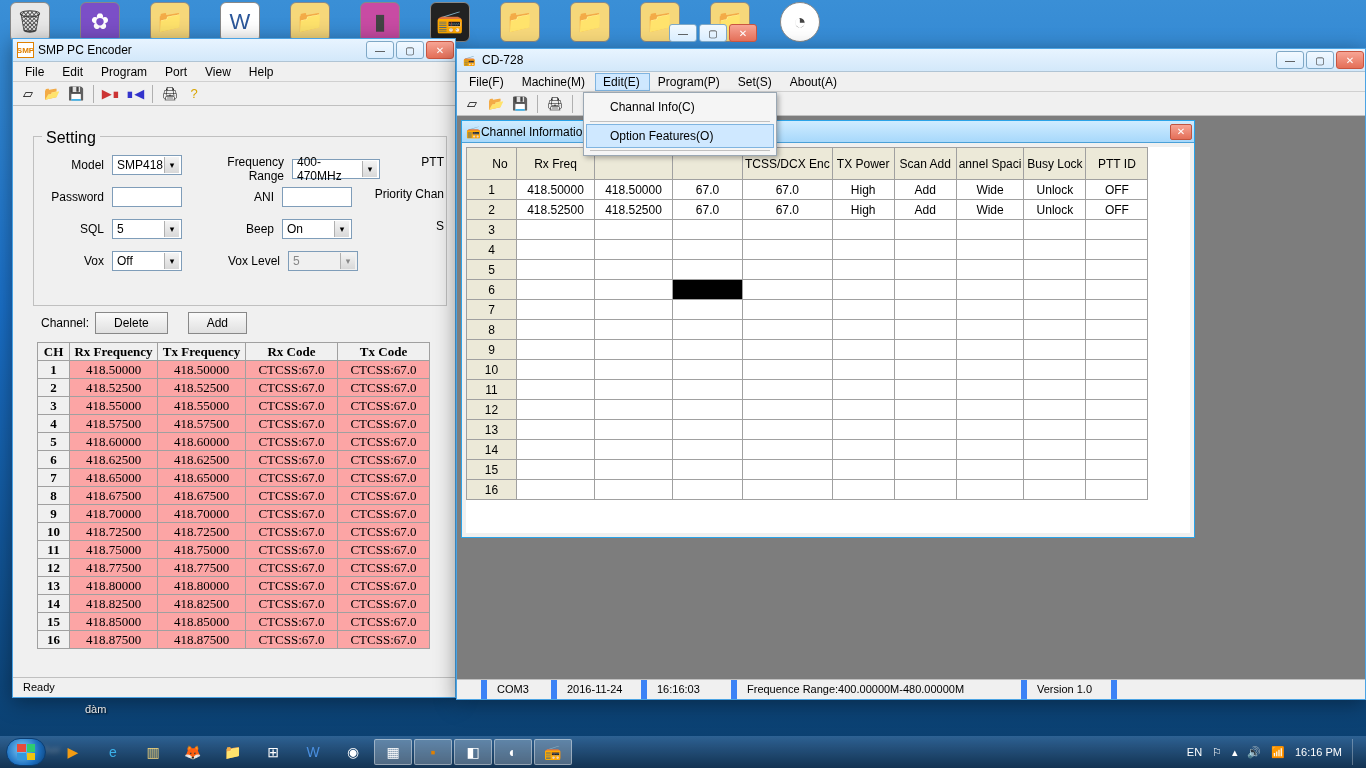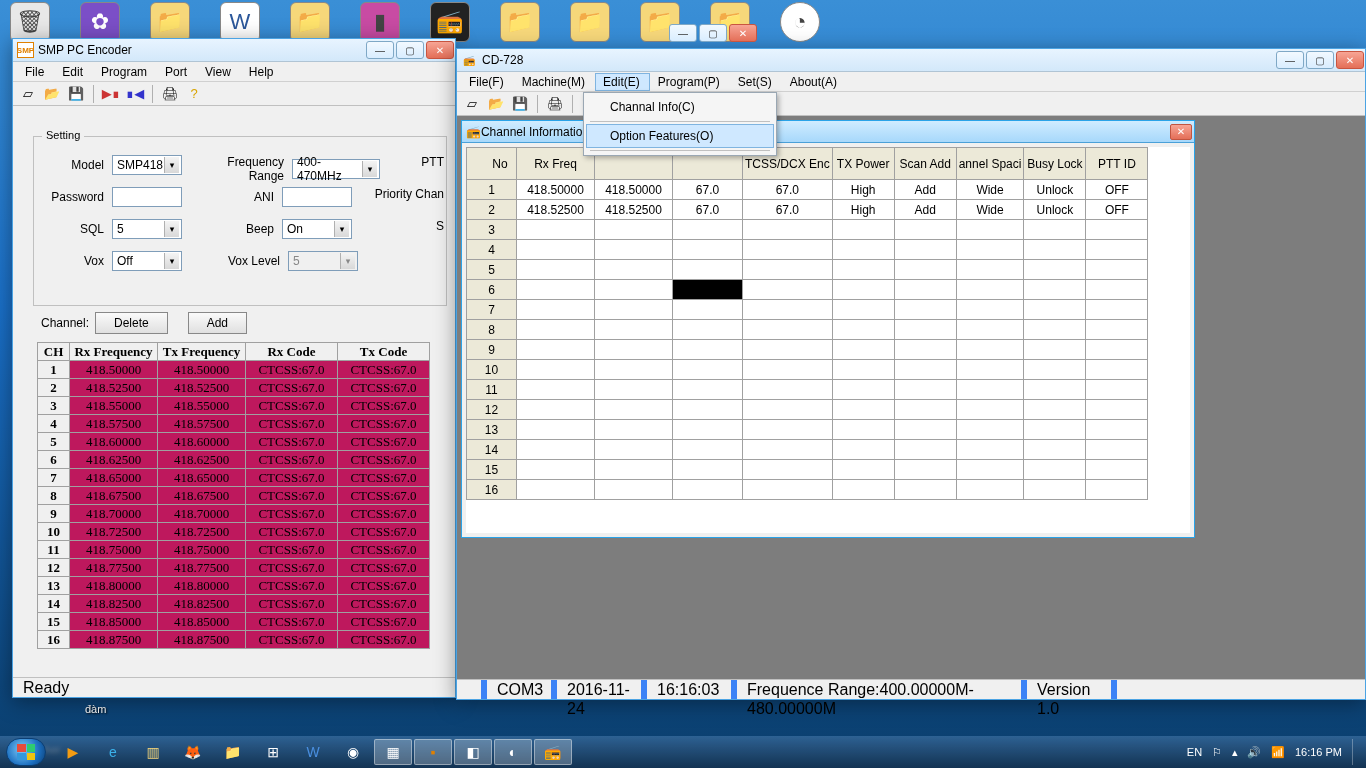--- a/index.html
+++ b/index.html
@@ -17,36 +17,36 @@
   .winbtns { display:flex; margin-right:0; }
   .winbtn { width:28px; height:18px; border:1px solid #7fa8c6; border-radius:3px; margin:0 1px; background:linear-gradient(180deg,#f2f9ff 0%,#d9edff 100%); display:flex; align-items:center; justify-content:center; font-size:10px; color:#333; cursor:default;}
   .winbtn.close { background:linear-gradient(180deg,#f7a595 0%,#e46f58 100%); border-color:#c95540; color:#fff;}
   .menubar { height:20px; background:#f0f0f0; border-bottom:1px solid #d0d0d0; display:flex; align-items:center; padding-left:4px; font-size:12px;}
   .menubar span { padding:2px 10px 2px 8px; cursor:default;}
   .menubar span.open { background:#cfe8ff; border:1px solid #7fb4e0; padding:1px 9px 1px 7px;}
   .toolbar { height:24px; background:#f0f0f0; border-bottom:1px solid #c0c0c0; display:flex; align-items:center; padding-left:6px; gap:6px;}
   .tbtn { width:18px; height:18px; display:flex; align-items:center; justify-content:center; font-size:13px; cursor:default;}
   .tsep { width:1px; height:18px; background:#b0b0b0; margin:0 2px;}
 
-  .statusbar { position:absolute; bottom:0; left:0; right:0; height:20px; background:#f0f0f0; border-top:1px solid #c0c0c0; display:flex; align-items:center; font-size:16px;}
+  .statusbar { position:absolute; bottom:0; left:0; right:0; height:20px; background:#f0f0f0; border-top:1px solid #c0c0c0; display:flex; align-items:center; font-size:11px;}
   .statusbar .cell { border-right:6px solid #3b82f6; padding:0 10px; line-height:19px; height:19px;}
 
   
   .smp-body { position:absolute; top:68px; bottom:20px; left:0; right:0; overflow:hidden; }
   .groupbox { position:absolute; border:1px solid #c0c0c0; }
-  .groupbox > .legend { position:absolute; top:-8px; left:8px; background:#f0f0f0; padding:0 4px; font-size:11px;}
+  .groupbox > .legend { position:absolute; top:-8px; left:8px; background:#f0f0f0; padding:0 4px; font-size:16px;}
   .form-row { position:absolute; display:flex; align-items:center; font-size:12px;}
   .form-row label { text-align:right; margin-right:8px; }
   .combo { height:20px; border:1px solid #7f9db9; background:#fff; display:flex; align-items:center; padding:0 18px 0 4px; position:relative; font-size:12px;}
   .combo::after { content:"▾"; position:absolute; right:2px; top:1px; width:14px; height:16px; background:linear-gradient(180deg,#f4f4f4,#d8d8d8); border-left:1px solid #b0b0b0; text-align:center; line-height:16px; font-size:9px;}
   .combo.disabled { background:#f0f0f0; color:#888;}
   .textbox { height:20px; border:1px solid #7f9db9; background:#fff; padding:0 2px;}
   .btn { height:22px; border:1px solid #888; background:linear-gradient(180deg,#fafafa,#e0e0e0); padding:0 18px; display:inline-flex; align-items:center; font-size:12px; cursor:default;}
 
-  table.grid { border-collapse:collapse; background:#be185d; font-size:12px; }
+  table.grid { border-collapse:collapse; background:#fca5a5; font-size:12px; }
   table.grid th, table.grid td { border:1px solid #a0a0a0; padding:0 4px; height:18px; text-align:center; overflow:hidden; white-space:nowrap;}
   table.grid th { background:#f0f0f0; font-weight:bold; font-family:"Times New Roman",serif; font-size:13px;}
   table.grid td { font-family:"Times New Roman",serif; font-size:13px;}
   table.grid td.rowh { background:#f0f0f0; font-weight:bold;}
 
   
   .inner-window { position:absolute; border:1px solid #2aa3e8; background:#f0f0f0;}
   .inner-title { height:22px; background:linear-gradient(180deg,#d0ecff 0%,#a7d8fb 100%); border-bottom:1px solid #4aa0d8; display:flex; align-items:center; padding-left:4px; font-size:12px;}
   .inner-close { margin-left:auto; width:22px; height:16px; background:linear-gradient(180deg,#f7a595,#e46f58); border:1px solid #c25540; color:#fff; display:flex; align-items:center; justify-content:center; font-size:10px; margin-right:2px; border-radius:2px;}
 

